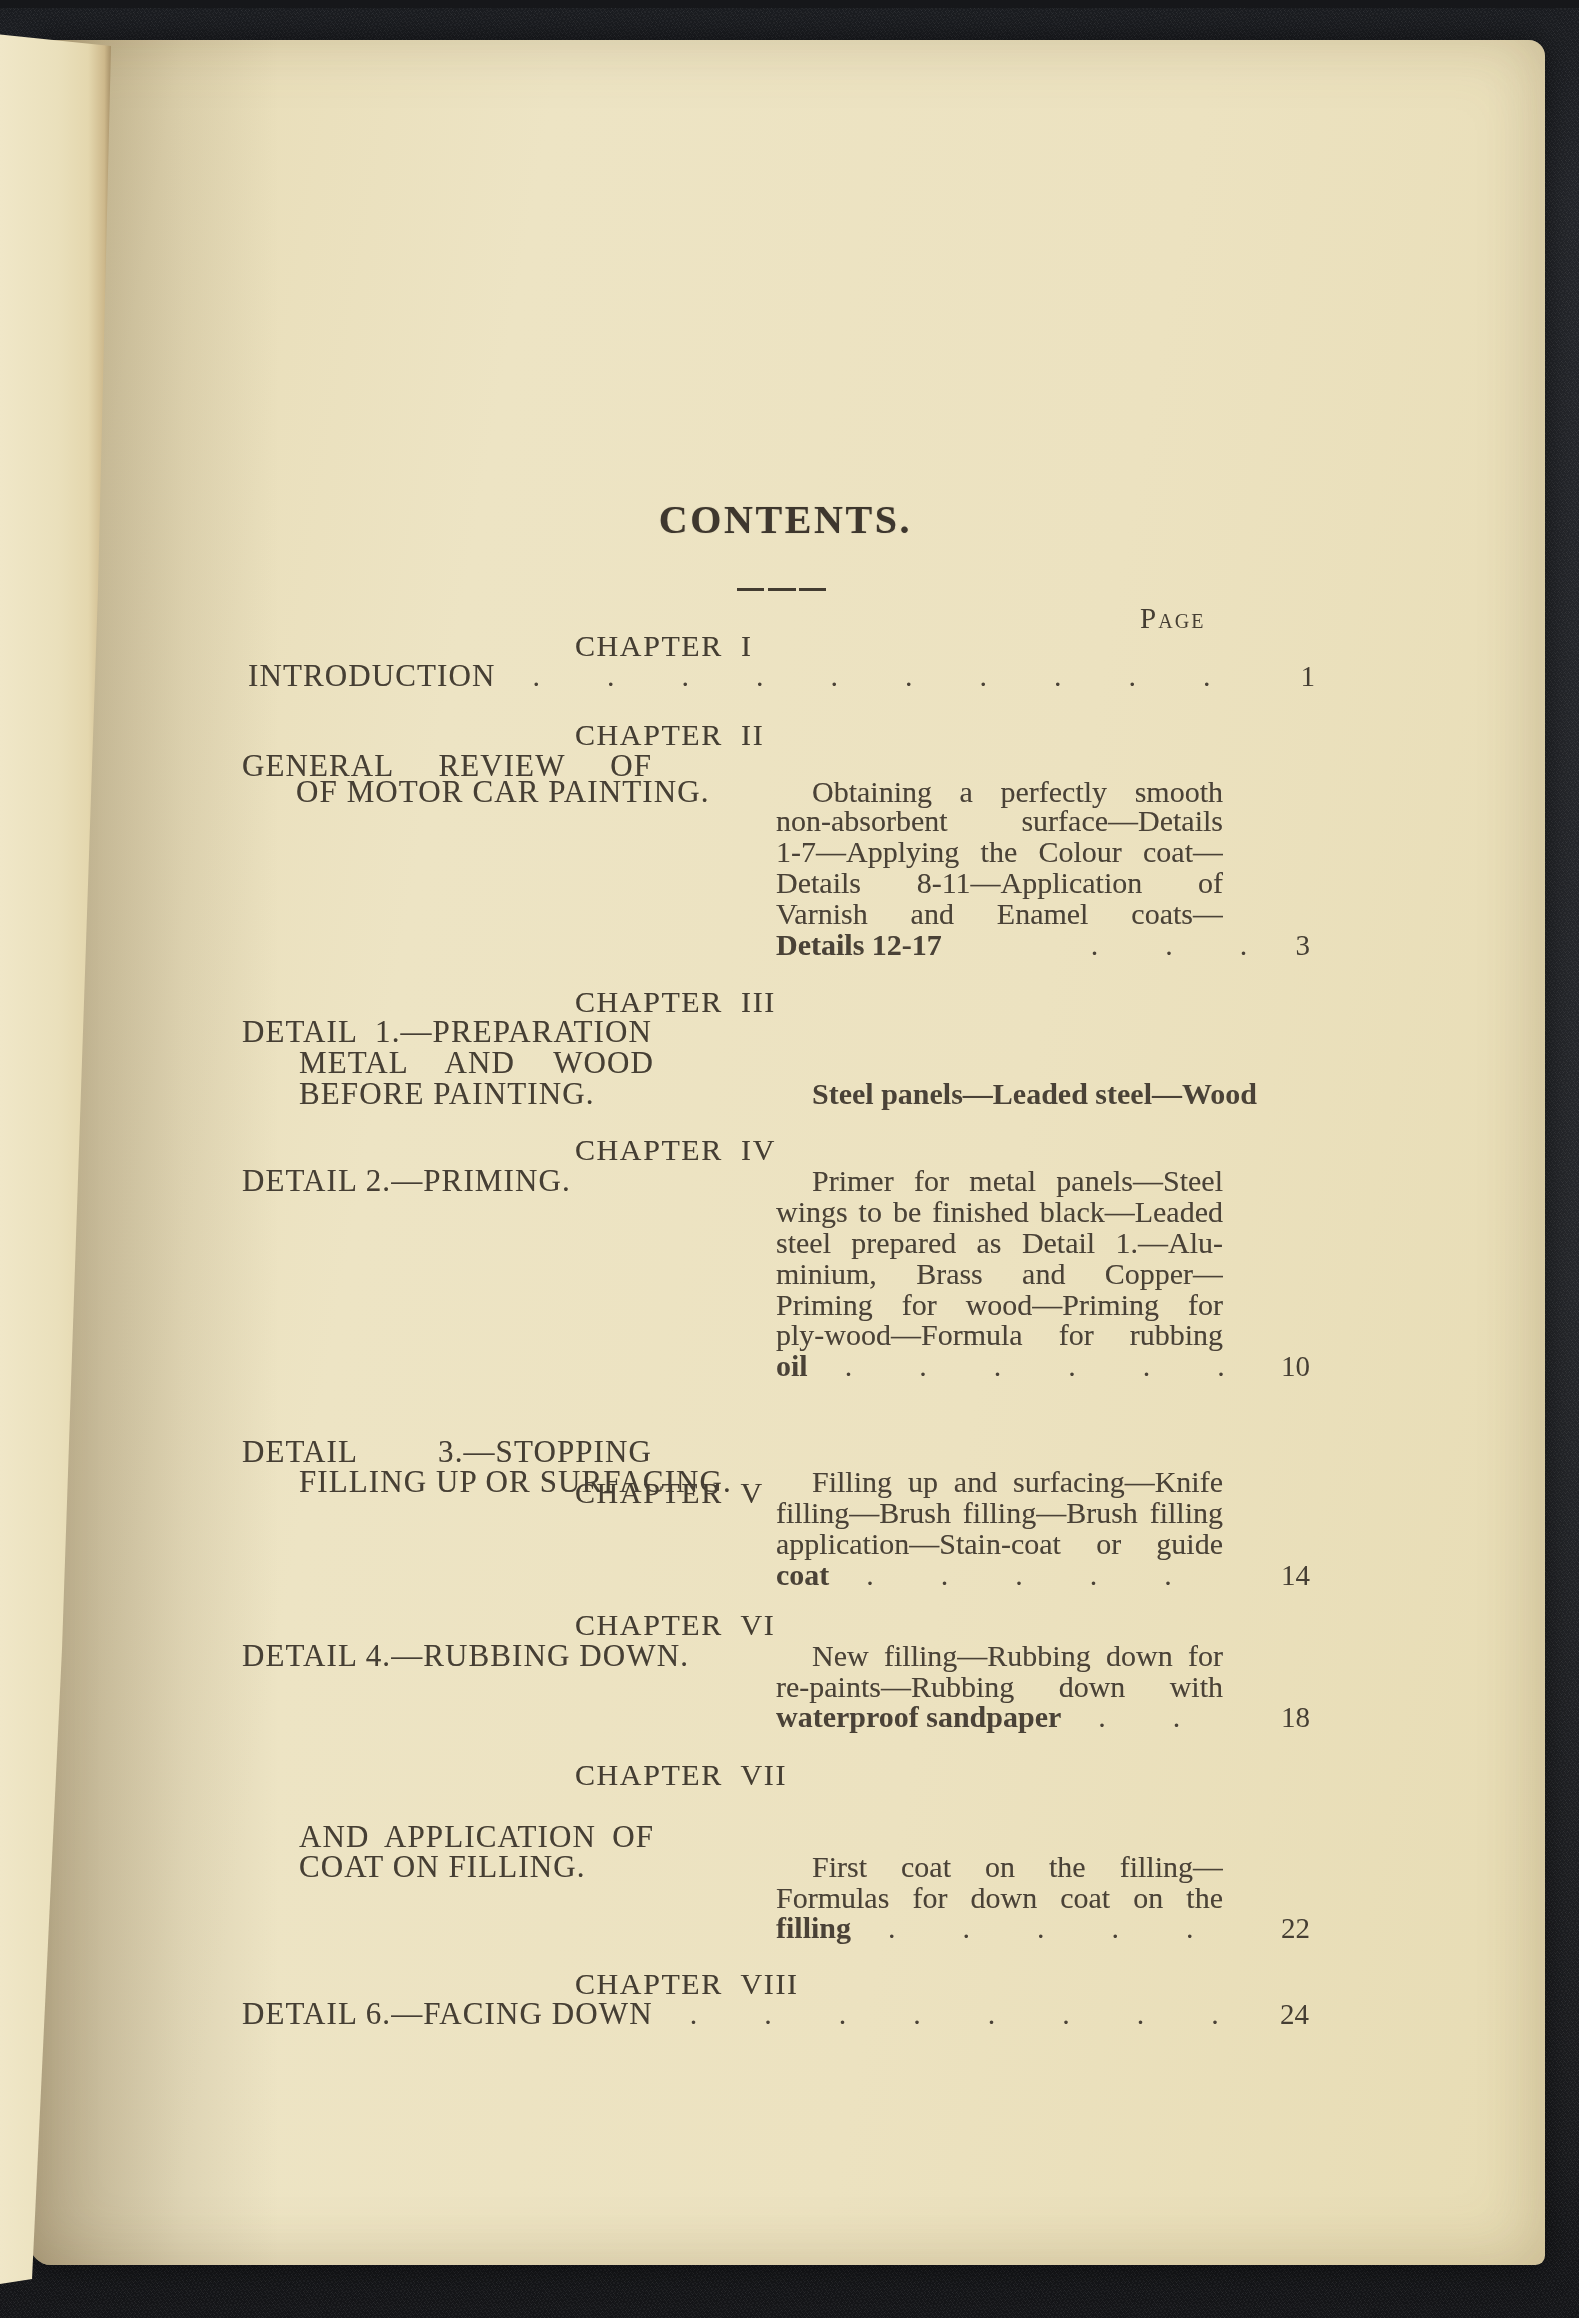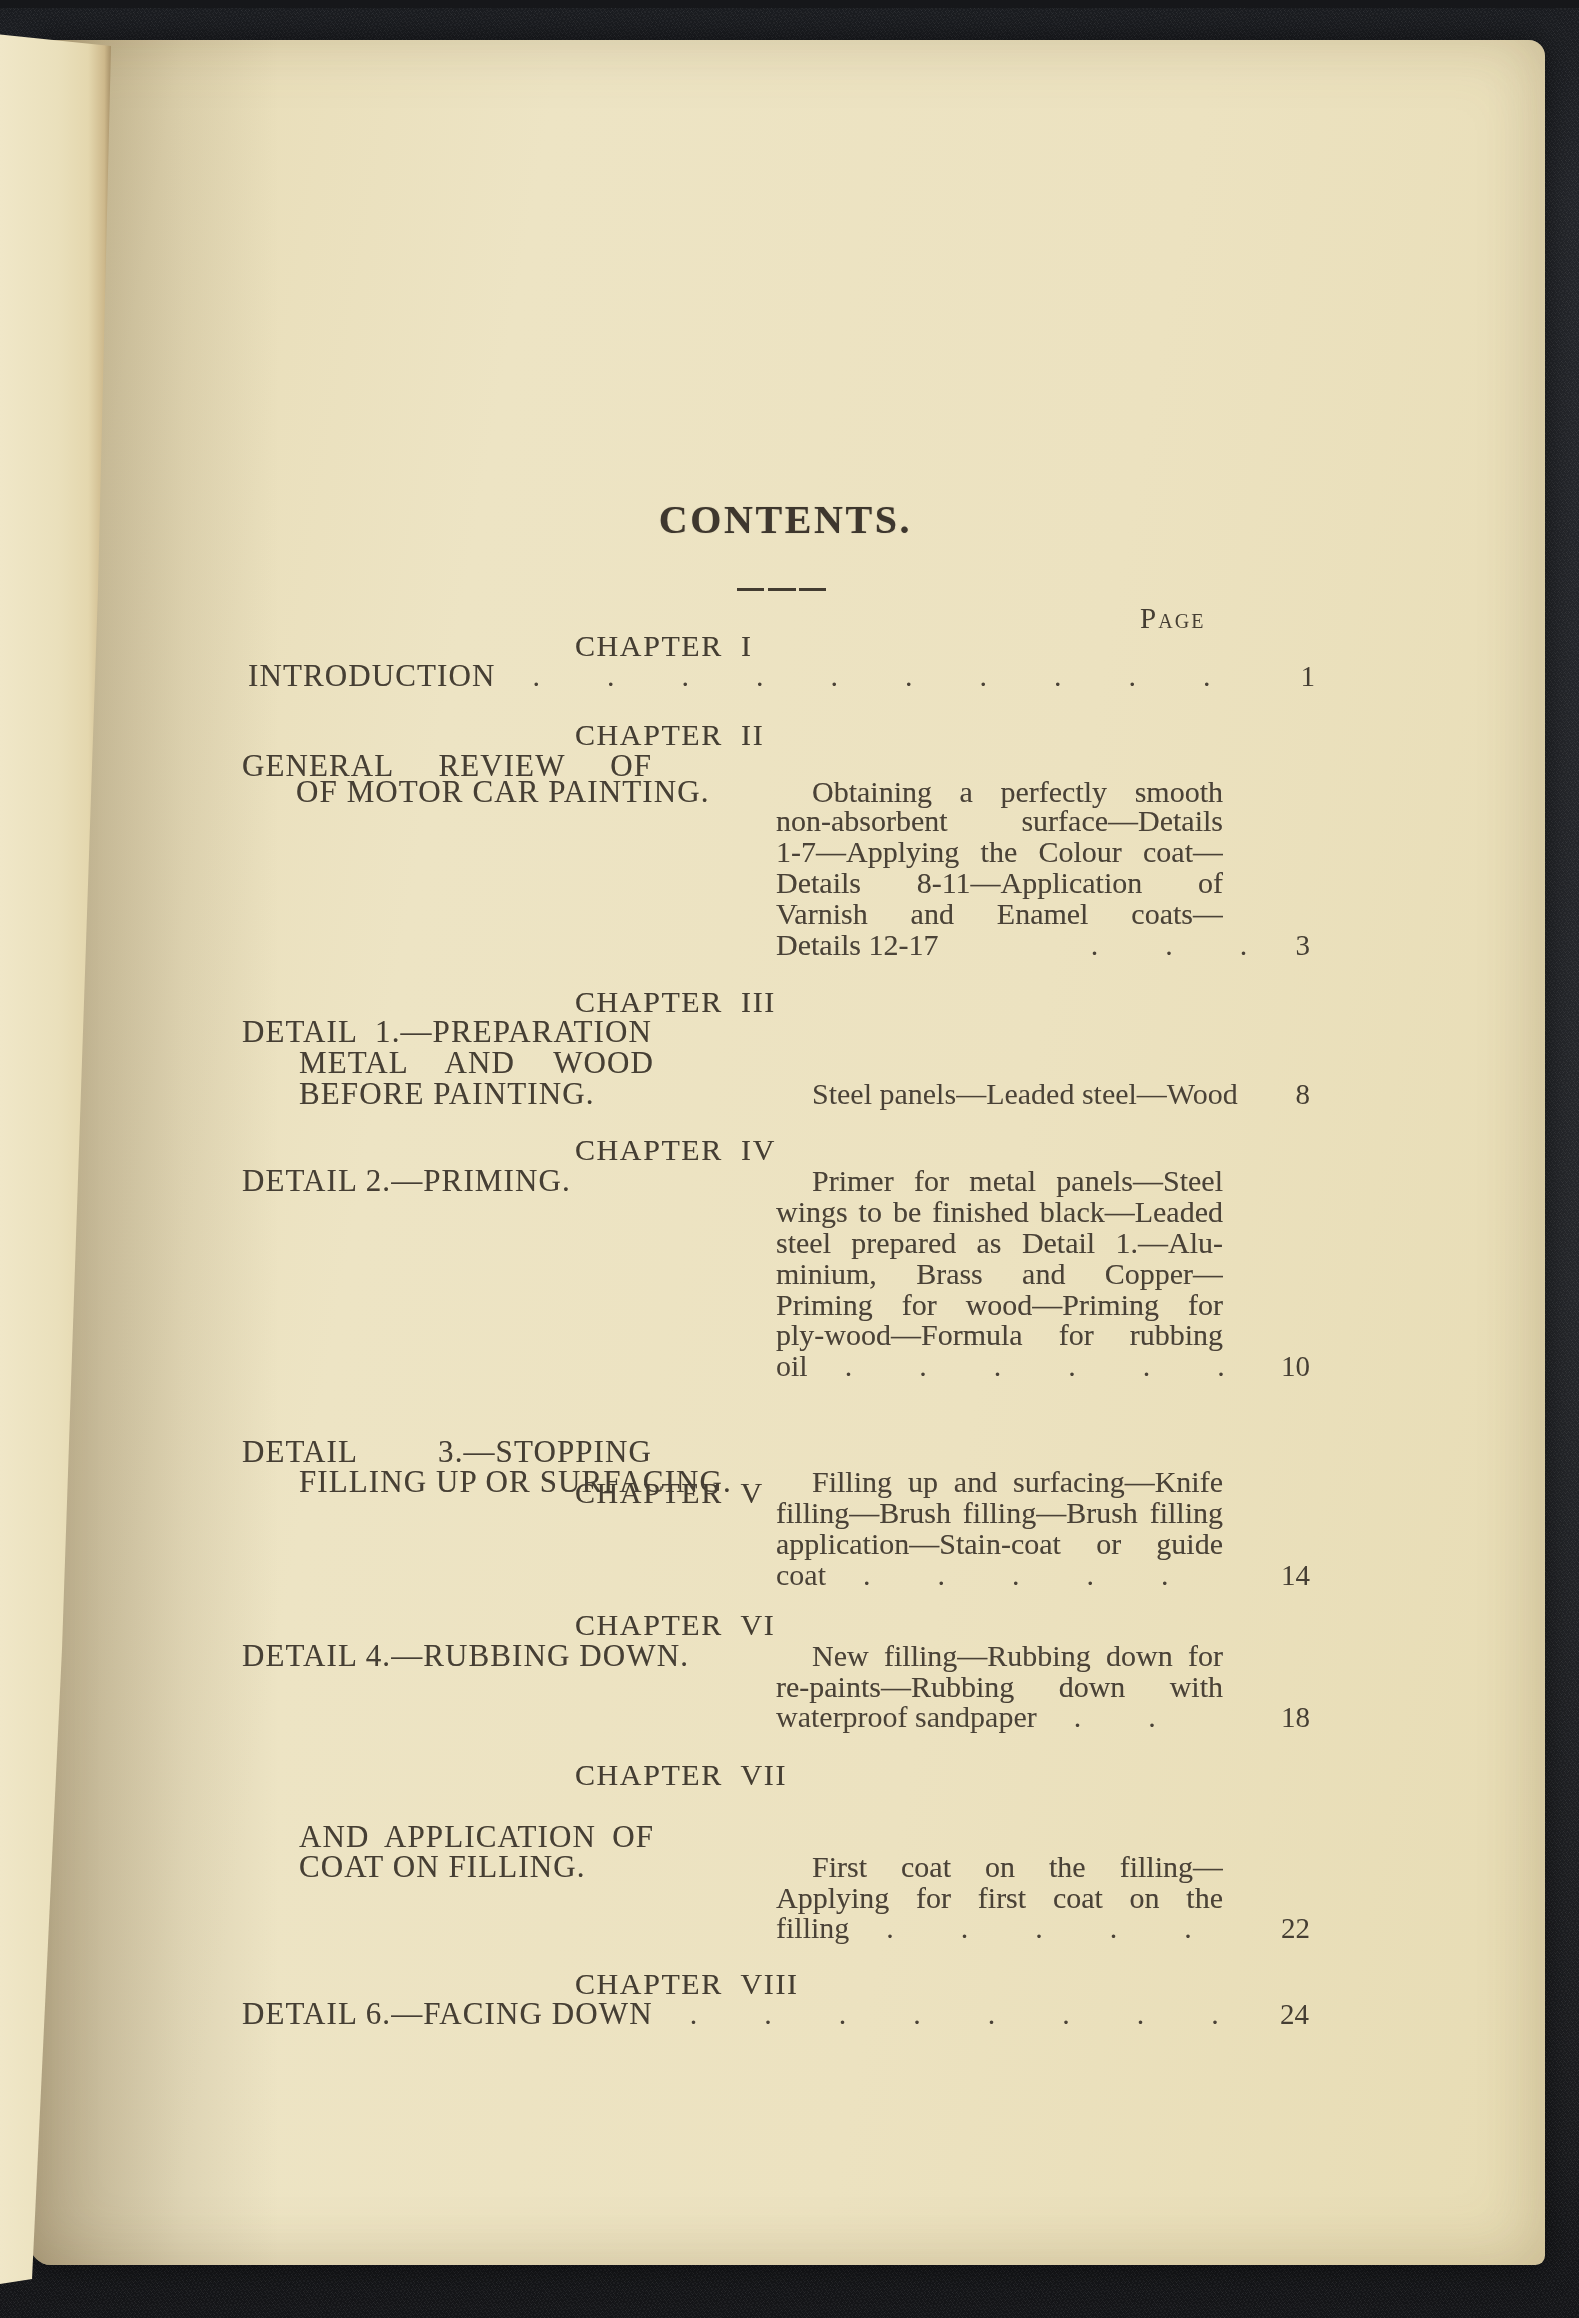--- a/index.html
+++ b/index.html
@@ -63,21 +63,21 @@
   .j{text-align:justify;height:32px;overflow:hidden;}
   .j::after{content:"";display:inline-block;width:100%;height:0;}
   .ind{text-indent:36px;}
   .row{display:flex;align-items:baseline;height:33px;overflow:hidden;}
   .row .dots{
     flex:1 1 auto;overflow:hidden;white-space:nowrap;
     letter-spacing:67px;margin-left:37px;margin-right:2.1px;
     font-size:30px;color:#4a4237;
   }
   .row .pnum{flex:0 0 auto;min-width:32px;text-align:right;font-size:29px;color:#453e33;}
-  .row .dtext{white-space:nowrap;}
+  .row .dtext{white-space:nowrap;font-weight:bold;}
 </style>
 </head>
 <body>
 
 <div class="canvas">
   <div class="page"></div>
   <div class="gutter-shadow"></div>
   <div class="left-page-edge"></div>
 
   <div class="content">
@@ -150,21 +150,21 @@
     <div class="abs row" style="top:1693px;left:776px;width:534px">
       <span class="dtext">waterproof sandpaper</span>
       <span class="dots">..</span>
       <span class="pnum">18</span>
     </div>
 
     <div class="abs ch" style="top:1751px">CHAPTER  VII</div>
     <div class="abs lab labline jl" style="top:1813px;left:299px;width:355px">AND APPLICATION OF FIRST</div>
     <div class="abs lab labline" style="top:1843px;left:299px">COAT ON FILLING.</div>
     <div class="abs desc j ind" style="top:1843px">First coat on the filling—</div>
-    <div class="abs desc j" style="top:1874px">Applying for first coat on the</div>
+    <div class="abs desc j" style="top:1874px">Formulas for down coat on the</div>
     <div class="abs row" style="top:1904px;left:776px;width:534px">
       <span class="dtext">filling</span>
       <span class="dots">.....</span>
       <span class="pnum">22</span>
     </div>
 
     <div class="abs ch" style="top:1960px">CHAPTER  VIII</div>
     <div class="abs row" style="top:1990px;left:242px;width:1067px">
       <span class="lab">DETAIL 6.—FACING DOWN</span>
       <span class="dots">........</span>

